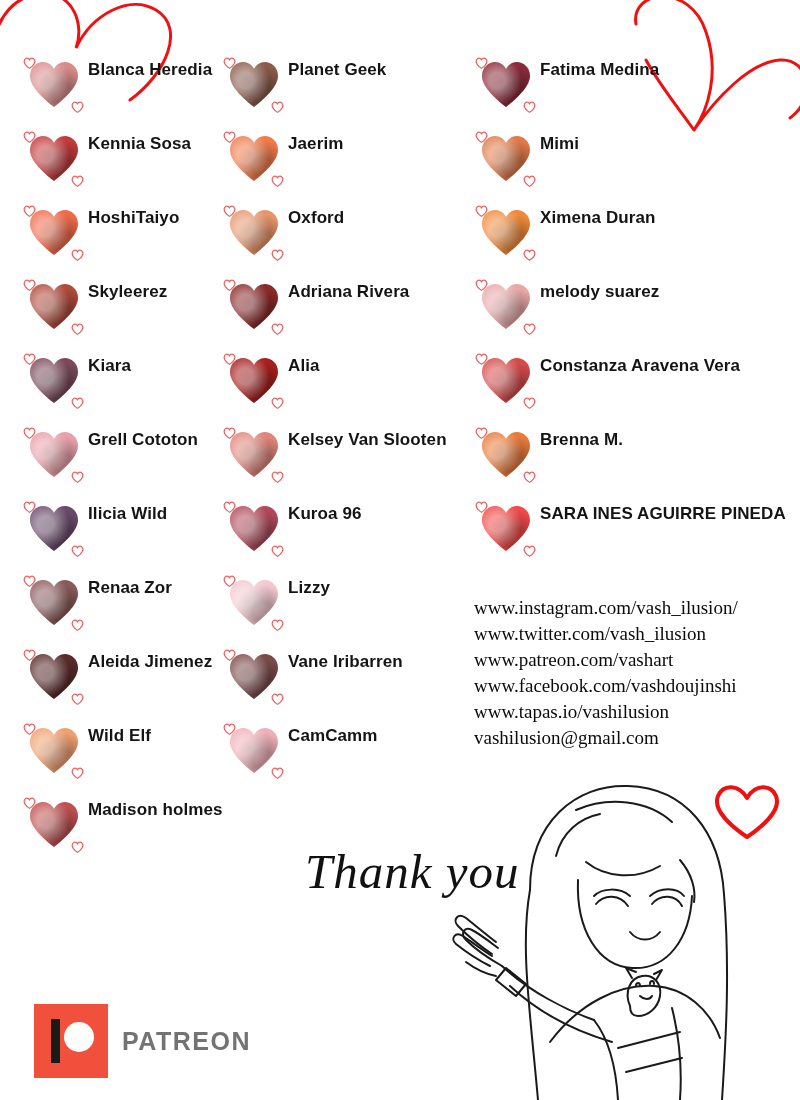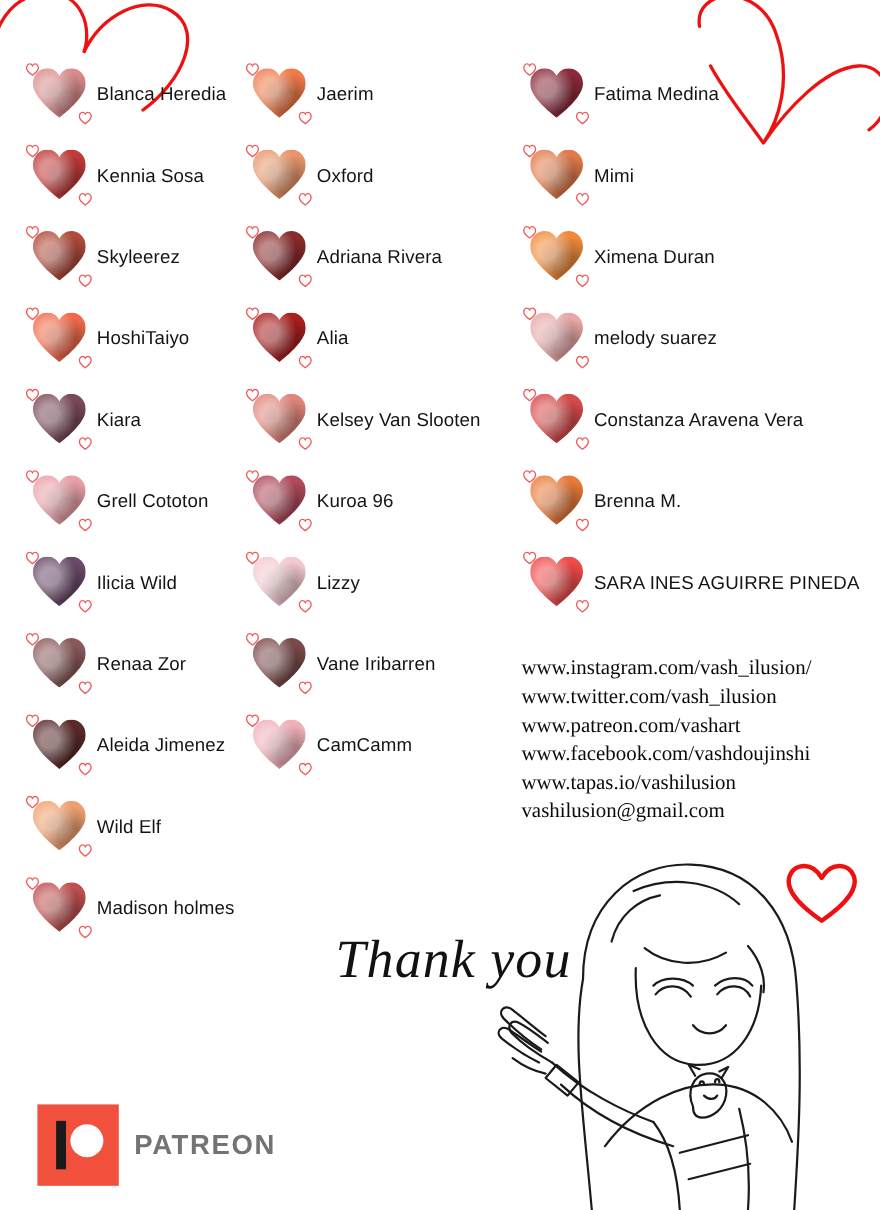--- a/index.html
+++ b/index.html
@@ -31,23 +31,24 @@
   .col {
     position: absolute;
     top: 60px;
   }
   .col-1 { left: 28px; width: 235px; }
   .col-2 { left: 228px; width: 235px; }
   .col-3 { left: 480px; width: 330px; }
 
   .supporter {
     display: flex;
-    align-items: center;
+    align-items: flex-start;
     margin-bottom: 22px;
     height: 52px;
+    font-weight: bold;
   }
 
   .avatar-wrap {
     position: relative;
     width: 52px;
     height: 52px;
     flex: 0 0 52px;
     margin-right: 8px;
   }
 
@@ -206,44 +207,44 @@
             <path d="M12 21 C 3 15, 1 9, 3 5 C 5 1, 10 1, 12 5 C 14 1, 19 1, 21 5 C 23 9, 21 15, 12 21 Z" fill="none" stroke="currentColor" stroke-width="2.2"></path>
           </svg>
       </div>
       <span class="sname">Kennia Sosa</span>
     </div>
     <div class="supporter">
       <div class="avatar-wrap">
         <svg class="mini-heart tl" viewBox="0 0 24 24">
             <path d="M12 21 C 3 15, 1 9, 3 5 C 5 1, 10 1, 12 5 C 14 1, 19 1, 21 5 C 23 9, 21 15, 12 21 Z" fill="none" stroke="currentColor" stroke-width="2.2"></path>
           </svg>
+        <div class="avatar" style="background:#f06a4a"></div>
+        <svg class="mini-heart br" viewBox="0 0 24 24">
+            <path d="M12 21 C 3 15, 1 9, 3 5 C 5 1, 10 1, 12 5 C 14 1, 19 1, 21 5 C 23 9, 21 15, 12 21 Z" fill="none" stroke="currentColor" stroke-width="2.2"></path>
+          </svg>
+      </div>
+      <span class="sname">HoshiTaiyo</span>
+    </div>
+    <div class="supporter">
+      <div class="avatar-wrap">
+        <svg class="mini-heart tl" viewBox="0 0 24 24">
+            <path d="M12 21 C 3 15, 1 9, 3 5 C 5 1, 10 1, 12 5 C 14 1, 19 1, 21 5 C 23 9, 21 15, 12 21 Z" fill="none" stroke="currentColor" stroke-width="2.2"></path>
+          </svg>
         <div class="avatar" style="background:#b04a3a"></div>
         <svg class="mini-heart br" viewBox="0 0 24 24">
             <path d="M12 21 C 3 15, 1 9, 3 5 C 5 1, 10 1, 12 5 C 14 1, 19 1, 21 5 C 23 9, 21 15, 12 21 Z" fill="none" stroke="currentColor" stroke-width="2.2"></path>
           </svg>
       </div>
       <span class="sname">Skyleerez</span>
     </div>
     <div class="supporter">
       <div class="avatar-wrap">
         <svg class="mini-heart tl" viewBox="0 0 24 24">
             <path d="M12 21 C 3 15, 1 9, 3 5 C 5 1, 10 1, 12 5 C 14 1, 19 1, 21 5 C 23 9, 21 15, 12 21 Z" fill="none" stroke="currentColor" stroke-width="2.2"></path>
           </svg>
-        <div class="avatar" style="background:#f06a4a"></div>
-        <svg class="mini-heart br" viewBox="0 0 24 24">
-            <path d="M12 21 C 3 15, 1 9, 3 5 C 5 1, 10 1, 12 5 C 14 1, 19 1, 21 5 C 23 9, 21 15, 12 21 Z" fill="none" stroke="currentColor" stroke-width="2.2"></path>
-          </svg>
-      </div>
-      <span class="sname">HoshiTaiyo</span>
-    </div>
-    <div class="supporter">
-      <div class="avatar-wrap">
-        <svg class="mini-heart tl" viewBox="0 0 24 24">
-            <path d="M12 21 C 3 15, 1 9, 3 5 C 5 1, 10 1, 12 5 C 14 1, 19 1, 21 5 C 23 9, 21 15, 12 21 Z" fill="none" stroke="currentColor" stroke-width="2.2"></path>
-          </svg>
         <div class="avatar" style="background:#7a4a5a"></div>
         <svg class="mini-heart br" viewBox="0 0 24 24">
             <path d="M12 21 C 3 15, 1 9, 3 5 C 5 1, 10 1, 12 5 C 14 1, 19 1, 21 5 C 23 9, 21 15, 12 21 Z" fill="none" stroke="currentColor" stroke-width="2.2"></path>
           </svg>
       </div>
       <span class="sname">Kiara</span>
     </div>
     <div class="supporter">
       <div class="avatar-wrap">
         <svg class="mini-heart tl" viewBox="0 0 24 24">
@@ -312,20 +313,32 @@
         <div class="avatar" style="background:#c05050"></div>
         <svg class="mini-heart br" viewBox="0 0 24 24">
             <path d="M12 21 C 3 15, 1 9, 3 5 C 5 1, 10 1, 12 5 C 14 1, 19 1, 21 5 C 23 9, 21 15, 12 21 Z" fill="none" stroke="currentColor" stroke-width="2.2"></path>
           </svg>
       </div>
       <span class="sname">Madison holmes</span>
     </div>
   </div>
 
   <div class="col col-2">
+    <div class="supporter">
+      <div class="avatar-wrap">
+        <svg class="mini-heart tl" viewBox="0 0 24 24">
+            <path d="M12 21 C 3 15, 1 9, 3 5 C 5 1, 10 1, 12 5 C 14 1, 19 1, 21 5 C 23 9, 21 15, 12 21 Z" fill="none" stroke="currentColor" stroke-width="2.2"></path>
+          </svg>
+        <div class="avatar" style="background:#8a5a4a"></div>
+        <svg class="mini-heart br" viewBox="0 0 24 24">
+            <path d="M12 21 C 3 15, 1 9, 3 5 C 5 1, 10 1, 12 5 C 14 1, 19 1, 21 5 C 23 9, 21 15, 12 21 Z" fill="none" stroke="currentColor" stroke-width="2.2"></path>
+          </svg>
+      </div>
+      <span class="sname">Planet Geek</span>
+    </div>
     <div class="supporter">
       <div class="avatar-wrap">
         <svg class="mini-heart tl" viewBox="0 0 24 24">
             <path d="M12 21 C 3 15, 1 9, 3 5 C 5 1, 10 1, 12 5 C 14 1, 19 1, 21 5 C 23 9, 21 15, 12 21 Z" fill="none" stroke="currentColor" stroke-width="2.2"></path>
           </svg>
         <div class="avatar" style="background:#f07a4a"></div>
         <svg class="mini-heart br" viewBox="0 0 24 24">
             <path d="M12 21 C 3 15, 1 9, 3 5 C 5 1, 10 1, 12 5 C 14 1, 19 1, 21 5 C 23 9, 21 15, 12 21 Z" fill="none" stroke="currentColor" stroke-width="2.2"></path>
           </svg>
       </div>

